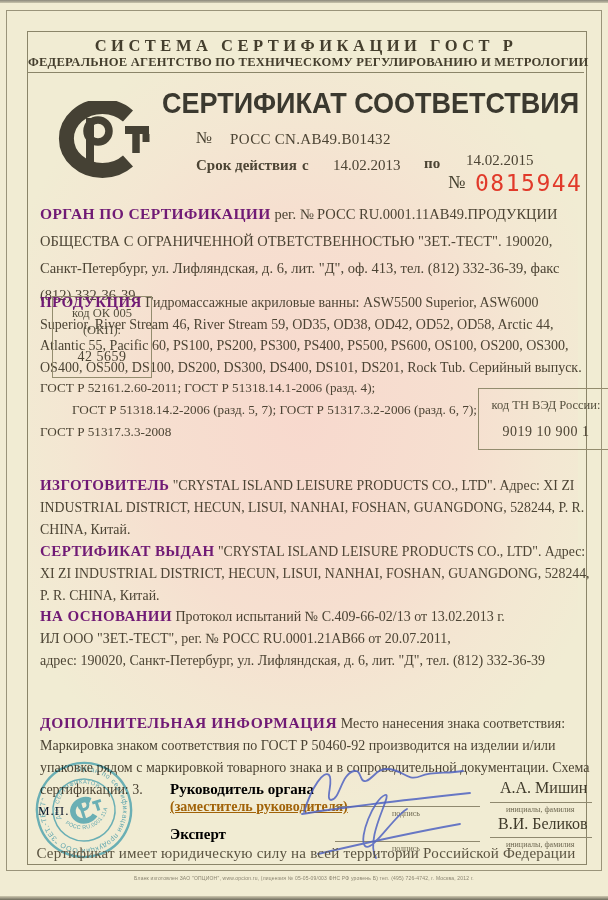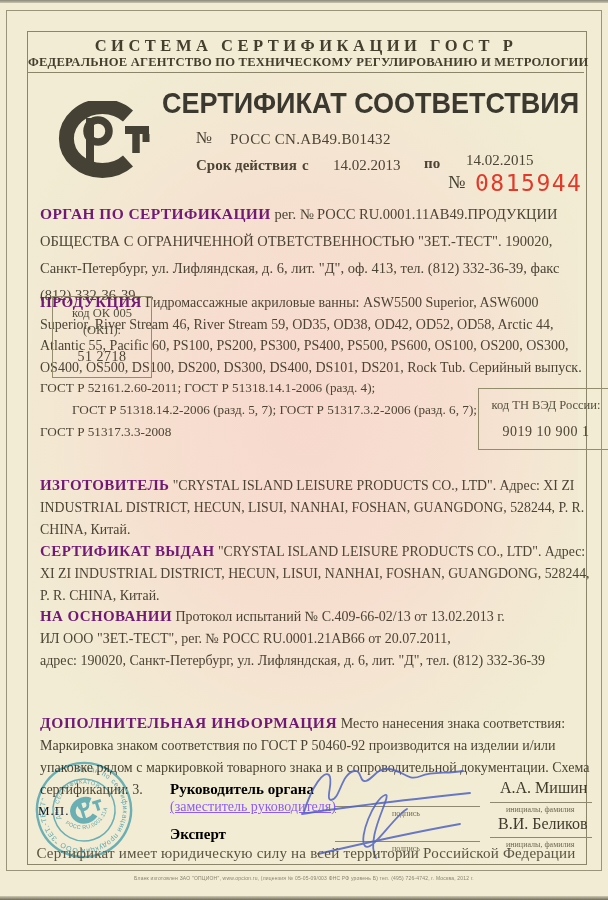--- a/index.html
+++ b/index.html
@@ -45,21 +45,21 @@
   .sec-label{font-weight:bold;font-size:15px;letter-spacing:.4px;color:#701a75;}
   .nowrap{white-space:nowrap;}
 
   .side-box{position:absolute;border:1px solid #938c6e;text-align:center;color:#55503e;
     font-size:12.5px;line-height:17px;padding-top:8px;box-sizing:border-box;}
   .side-box .box-value{font-size:14px;color:#4c4434;letter-spacing:.5px;display:block;margin-top:9px;}
   .okp-float{float:right;width:100px;height:82px;margin-left:12px;margin-bottom:2px;margin-top:4px;}
   .tnved-abs{left:438px;top:11px;width:136px;height:62px;}
 
   .sig-label{position:absolute;font-weight:bold;font-size:15px;color:#000000;white-space:nowrap;}
-  .sig-sub{position:absolute;font-weight:normal;font-size:14px;color:#8b5cf6;text-decoration:underline;white-space:nowrap;}
+  .sig-sub{position:absolute;font-weight:bold;font-size:14px;color:#a16207;text-decoration:underline;white-space:nowrap;}
   .sig-line{position:absolute;height:0;border-top:1px solid #8f896f;}
   .tiny-caption{position:absolute;font-size:8px;color:#6d6750;white-space:nowrap;}
   .sig-name{position:absolute;font-size:16px;color:#403b2b;white-space:nowrap;}
   .mp-label{position:absolute;left:38px;top:803px;font-size:13px;letter-spacing:1px;color:#0f172a;}
 
   .stamp{position:absolute;left:34px;top:760px;width:100px;height:100px;
     transform:rotate(-18deg);mix-blend-mode:multiply;opacity:.85;}
   .sig-stroke1{position:absolute;left:300px;top:760px;width:175px;height:58px;}
   .sig-stroke2{position:absolute;left:308px;top:786px;width:165px;height:74px;}
 
@@ -106,21 +106,21 @@
 <span class="blank-num">0815944</span>
 
 <div class="section" style="top:200px;line-height:27px;font-size:14.5px;width:540px;">
   <span class="sec-label" style="font-size:15.5px;">ОРГАН ПО СЕРТИФИКАЦИИ</span>
   <span>рег. № РОСС RU.0001.11АВ49.ПРОДУКЦИИ ОБЩЕСТВА С ОГРАНИЧЕННОЙ ОТВЕТСТВЕННОСТЬЮ "ЗЕТ.-ТЕСТ". 190020, Санкт-Петербург, ул. Лифляндская, д. 6, лит. "Д", оф. 413, тел. (812) 332-36-39, факс (812) 332-36-39.</span>
 </div>
 
 <div class="section" style="top:292px;line-height:21.5px;">
   <div class="side-box okp-float">
     <span>код ОК 005 (ОКП):</span>
-    <span class="box-value">51 2718</span>
+    <span class="box-value">42 5659</span>
   </div>
   <span class="sec-label">ПРОДУКЦИЯ</span>
   <span>Гидромассажные акриловые ванны: ASW5500 Superior, ASW6000 Superior, River Stream 46, River Stream 59, OD35, OD38, OD42, OD52, OD58, Arctic 44, Atlantic 55, Pacific 60, PS100, PS200, PS300, PS400, PS500, PS600, OS100, OS200, OS300, OS400, OS500, DS100, DS200, DS300, DS400, DS101, DS201, Rock Tub. Серийный выпуск.</span>
 </div>
 
 <div class="section" style="top:377px;line-height:22px;">
   <div class="side-box tnved-abs" style="position:absolute;">
     <span>код ТН ВЭД России:</span>
     <span class="box-value">9019 10 900 1</span>
   </div>

